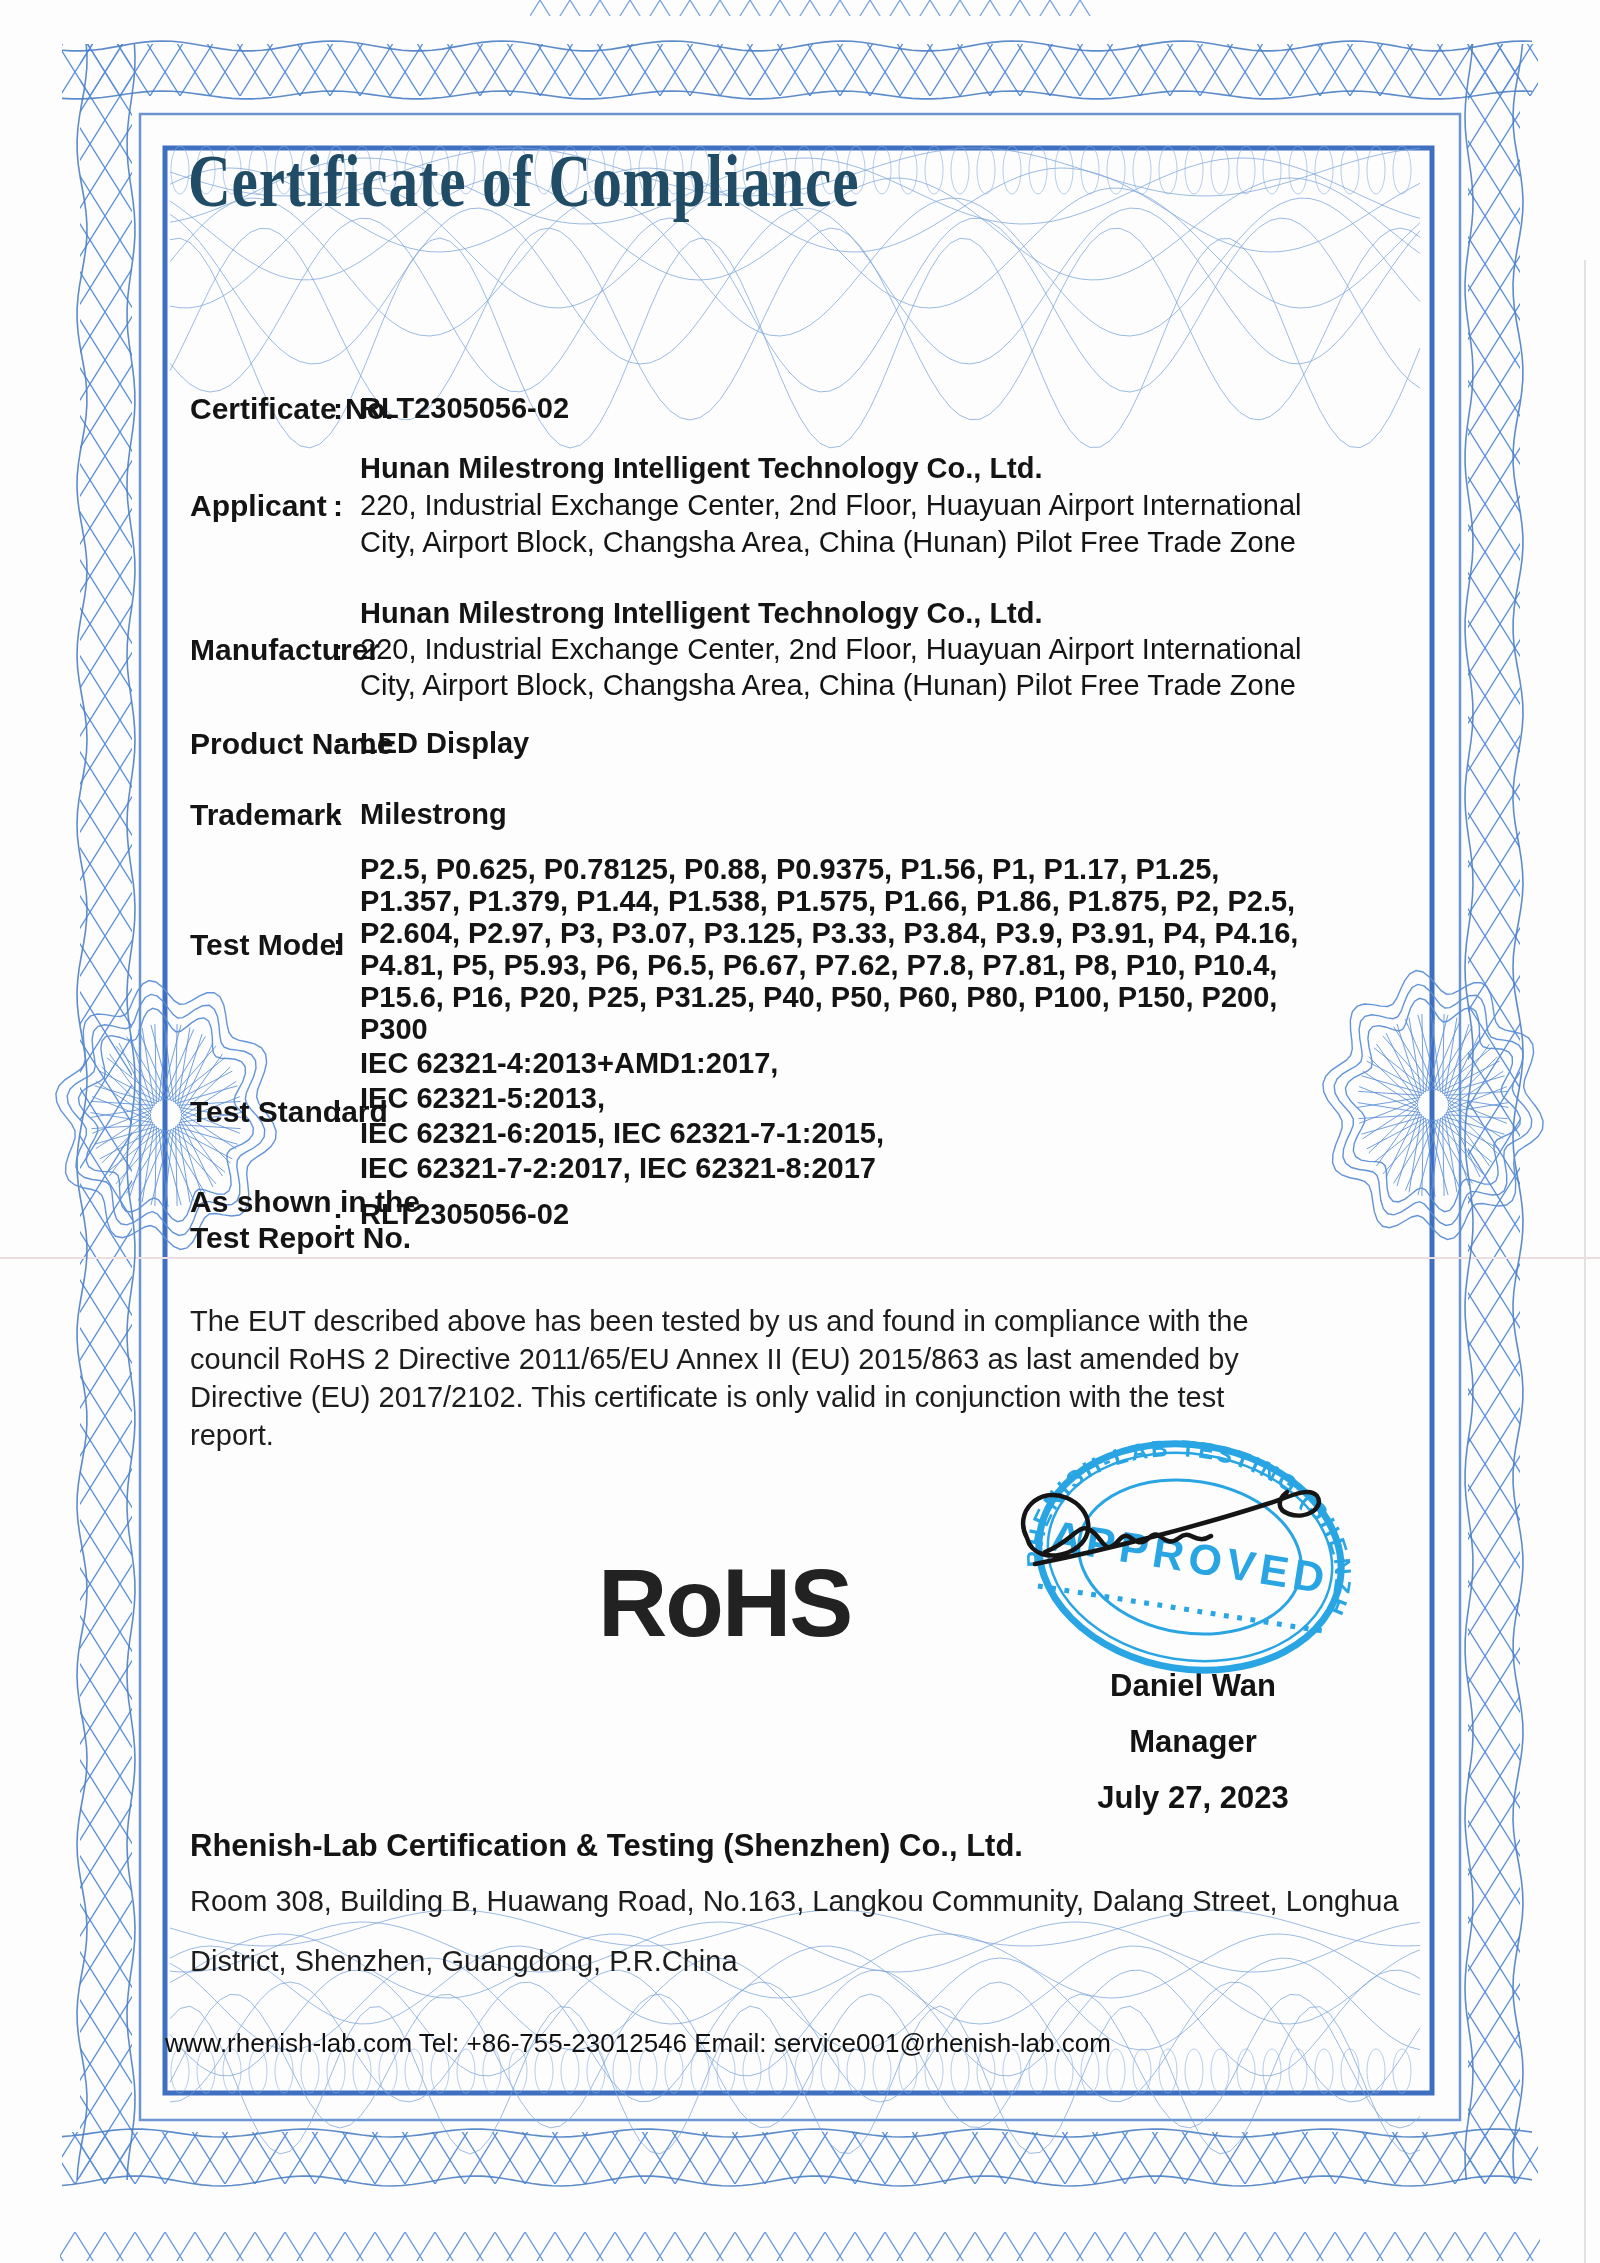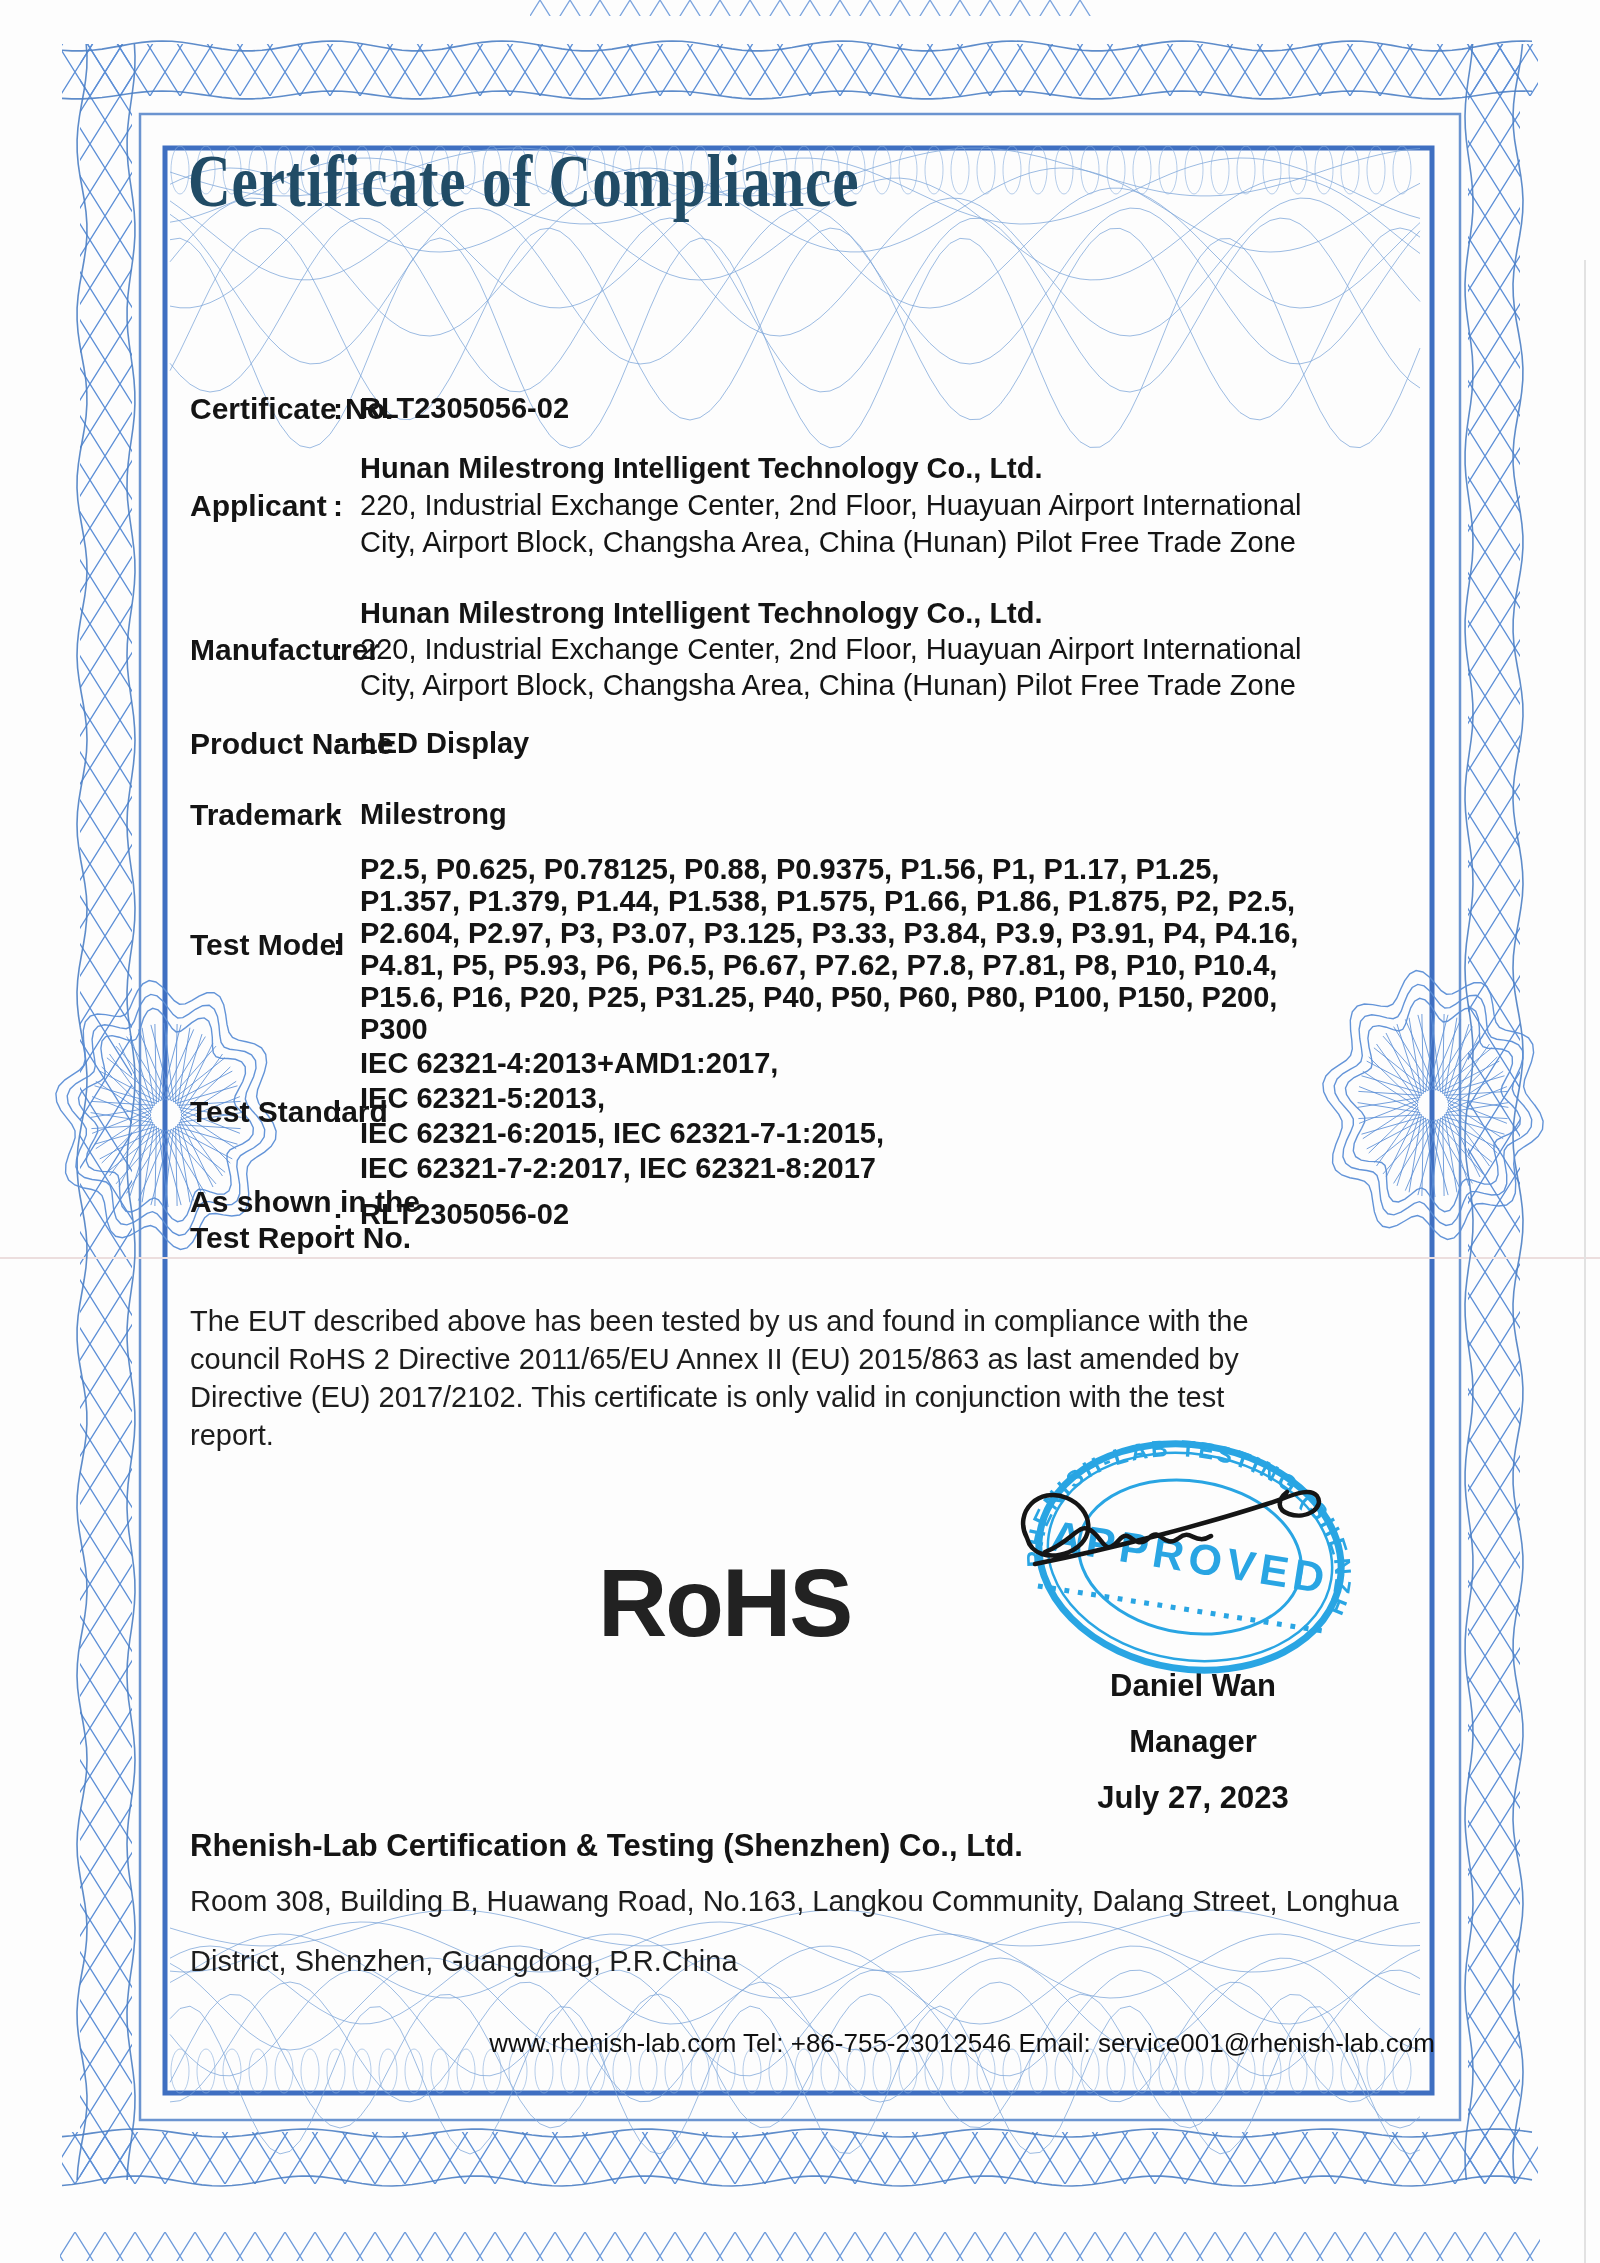--- a/index.html
+++ b/index.html
@@ -20,21 +20,21 @@
   .b{font-weight:bold;text-align:center;}
   .stmt{font-size:29px;color:#1d1d1d;left:190px;}
   .rohs{
     left:598px;top:1548px;width:315px;font-weight:bold;
     font-size:96px;letter-spacing:-2px;color:#222;
   }
   .sig-block{width:310px;left:1038px;text-align:center;font-weight:bold;font-size:31px;color:#141414;}
   .issuer-co{left:190px;top:1828px;font-weight:bold;font-size:31px;color:#141414;}
   .issuer-ad{left:190px;font-size:29px;color:#1d1d1d;}
   .footer{
-    left:165px;top:2028px;width:1270px;text-align:right;font-size:26px;color:#101010;
+    left:165px;top:2028px;width:1270px;text-align:left;font-size:26px;color:#101010;
   }
 </style>
 </head>
 <body>
 
 <svg id="deco-svg" width="1600" height="2263">
   <defs>
     <pattern id="lat" width="30" height="48" patternUnits="userSpaceOnUse">
       <path d="M0 0 L30 48 M30 0 L0 48" stroke="#5b8ed6" stroke-width="1.3" fill="none"></path>
     </pattern>

